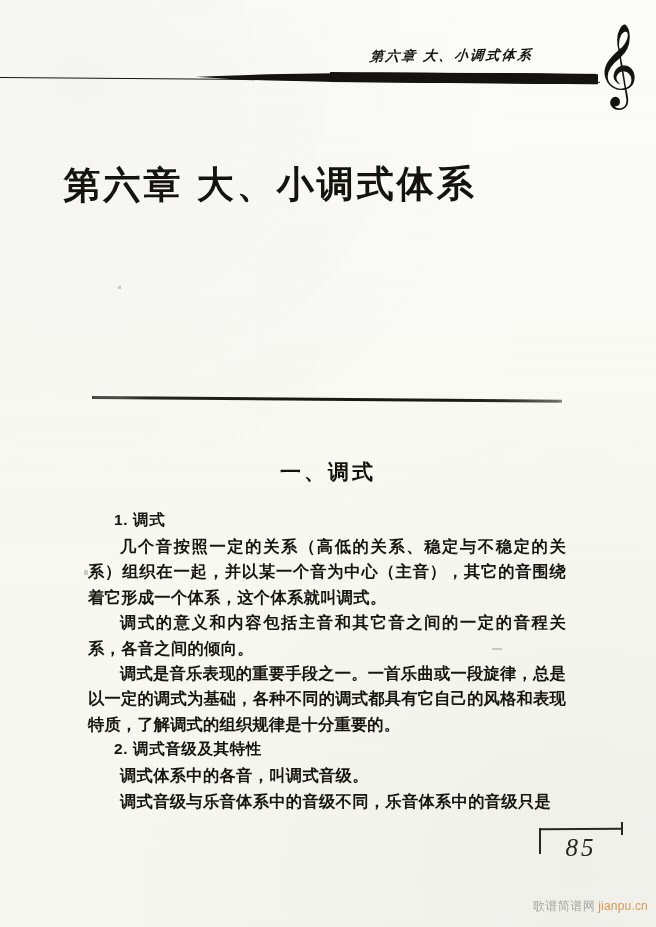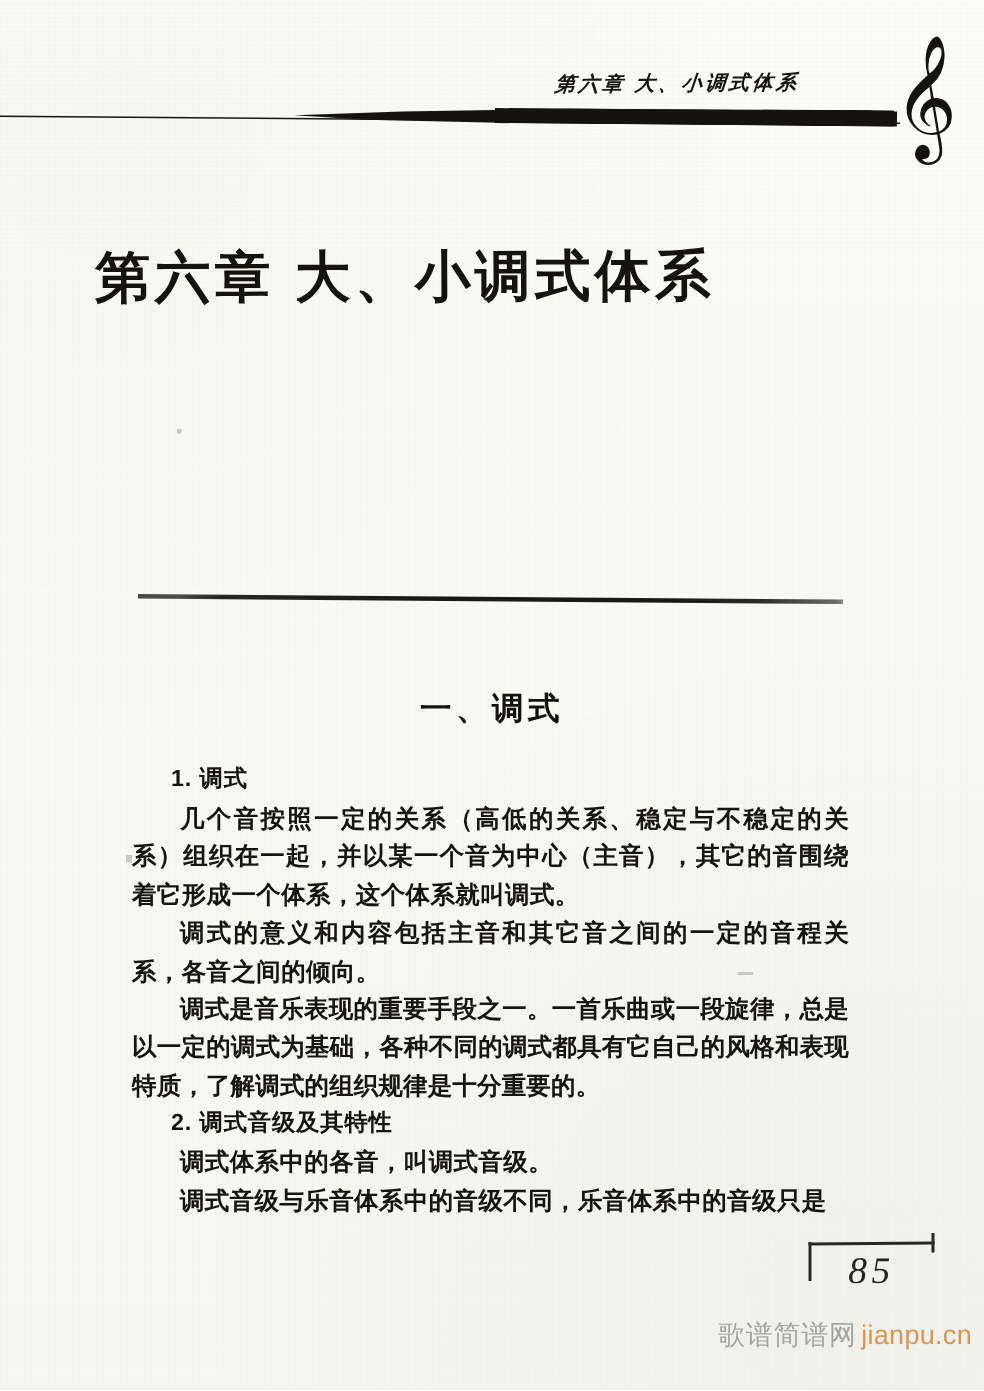--- a/index.html
+++ b/index.html
@@ -239,23 +239,23 @@
     font-style: italic;
     font-size: 25px;
     letter-spacing: 3px;
     color: #272620;
   }
 
   
   #watermark {
     position: absolute;
     right: 8px;
-    bottom: 25px;
+    bottom: 12px;
     z-index: 7;
-    font-size: 18px;
+    font-size: 12px;
     white-space: nowrap;
     opacity: 0.88;
   }
   .wm-cn {
     font-family: "Liberation Sans", "DejaVu Sans", sans-serif;
     color: #9b9b96;
     letter-spacing: 0.5px;
   }
   .wm-en {
     font-family: "Liberation Sans", "DejaVu Sans", sans-serif;

